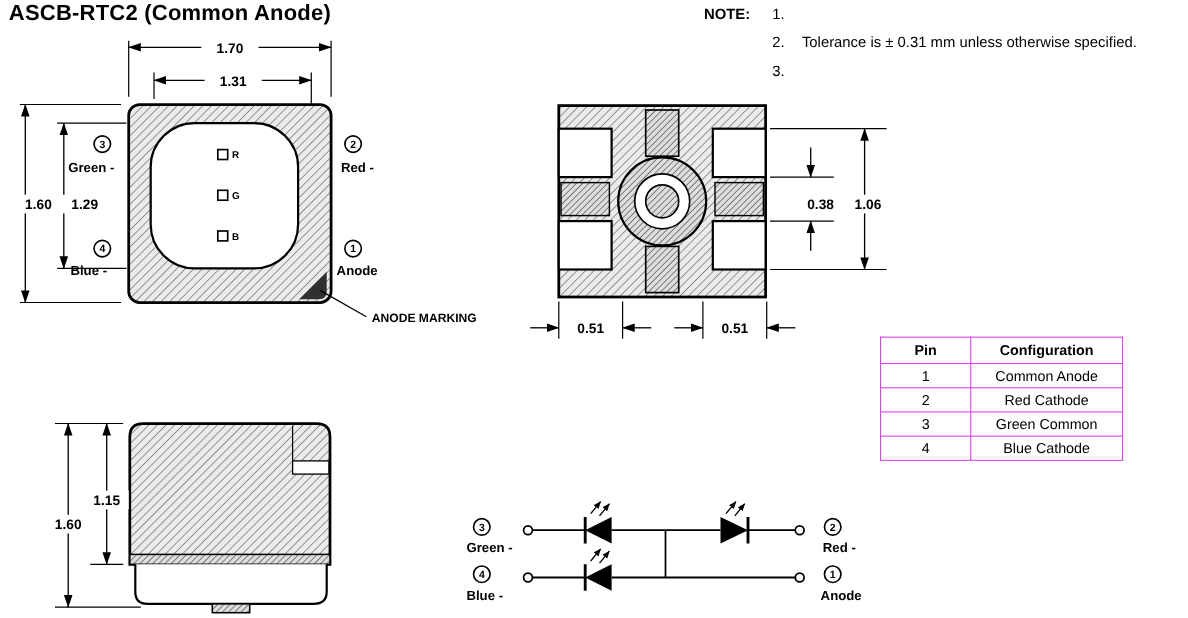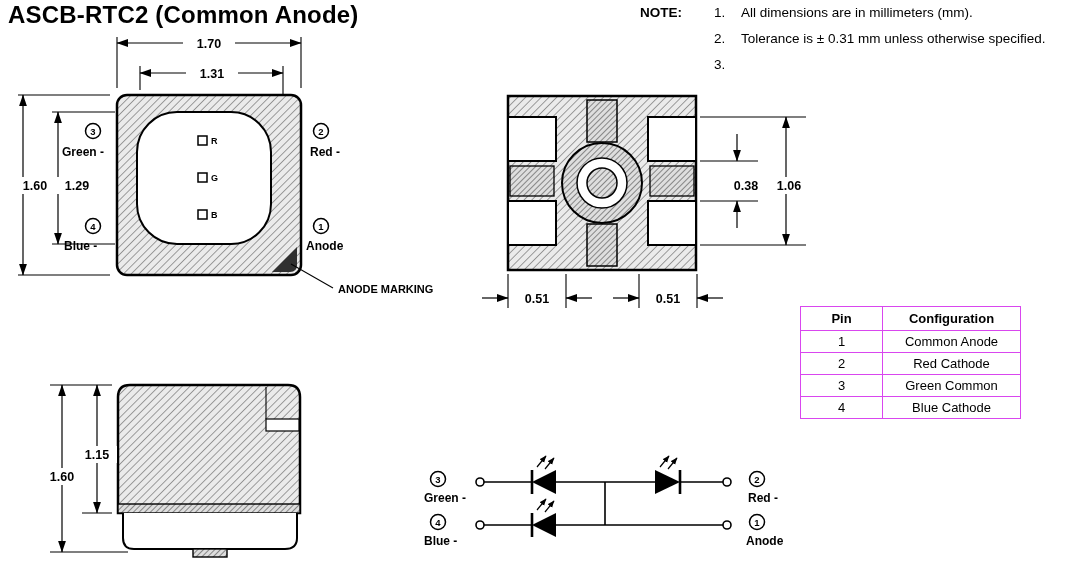--- a/index.html
+++ b/index.html
@@ -4,25 +4,25 @@
 <style>
   * { margin:0; padding:0; box-sizing:border-box; }
   html,body { width:1080px; height:562px; }
   body {
     background:#ffffff; color:#000;
     font-family:"Liberation Sans", sans-serif;
     position:relative; overflow:hidden;
   }
   .title {
     position:absolute; left:8px; top:1px;
-    font-size:24px; font-weight:700; letter-spacing:0.2px;
+    font-size:20px; font-weight:700; letter-spacing:0.2px;
   }
   .notes {
     position:absolute; left:640px; top:5px; width:436px;
-    display:flex; gap:32px; font-size:13.5px; line-height:1.18;
+    display:flex; gap:20px; font-size:13.5px; line-height:1.18;
   }
   .notes-label { font-weight:700; white-space:nowrap; }
   .note-item { display:flex; gap:13px; margin-bottom:10px; }
   .note-num { min-width:14px; }
   svg.drawings { position:absolute; left:0; top:0; }
 
   
   .thin { stroke:#000; stroke-width:1.1; fill:none; }
   .dim  { stroke:#000; stroke-width:1.2; fill:none; }
   .wire { stroke:#000; stroke-width:1.6; fill:none; }
@@ -51,21 +51,20 @@
 
 <div class="page">
 
   <div class="title">ASCB-RTC2 (Common Anode)</div>
 
   <div class="notes">
     <div class="notes-label">NOTE:</div>
     <div class="notes-items">
       <div class="note-item">
         <span class="note-num">1.</span>
-        <span class="note-text">All dimensions are in millimeters (mm).</span>
       </div>
       <div class="note-item">
         <span class="note-num">2.</span>
         <span class="note-text">Tolerance is ± 0.31 mm unless otherwise specified.</span>
       </div>
       <div class="note-item">
         <span class="note-num">3.</span>
       </div>
     </div>
   </div>

